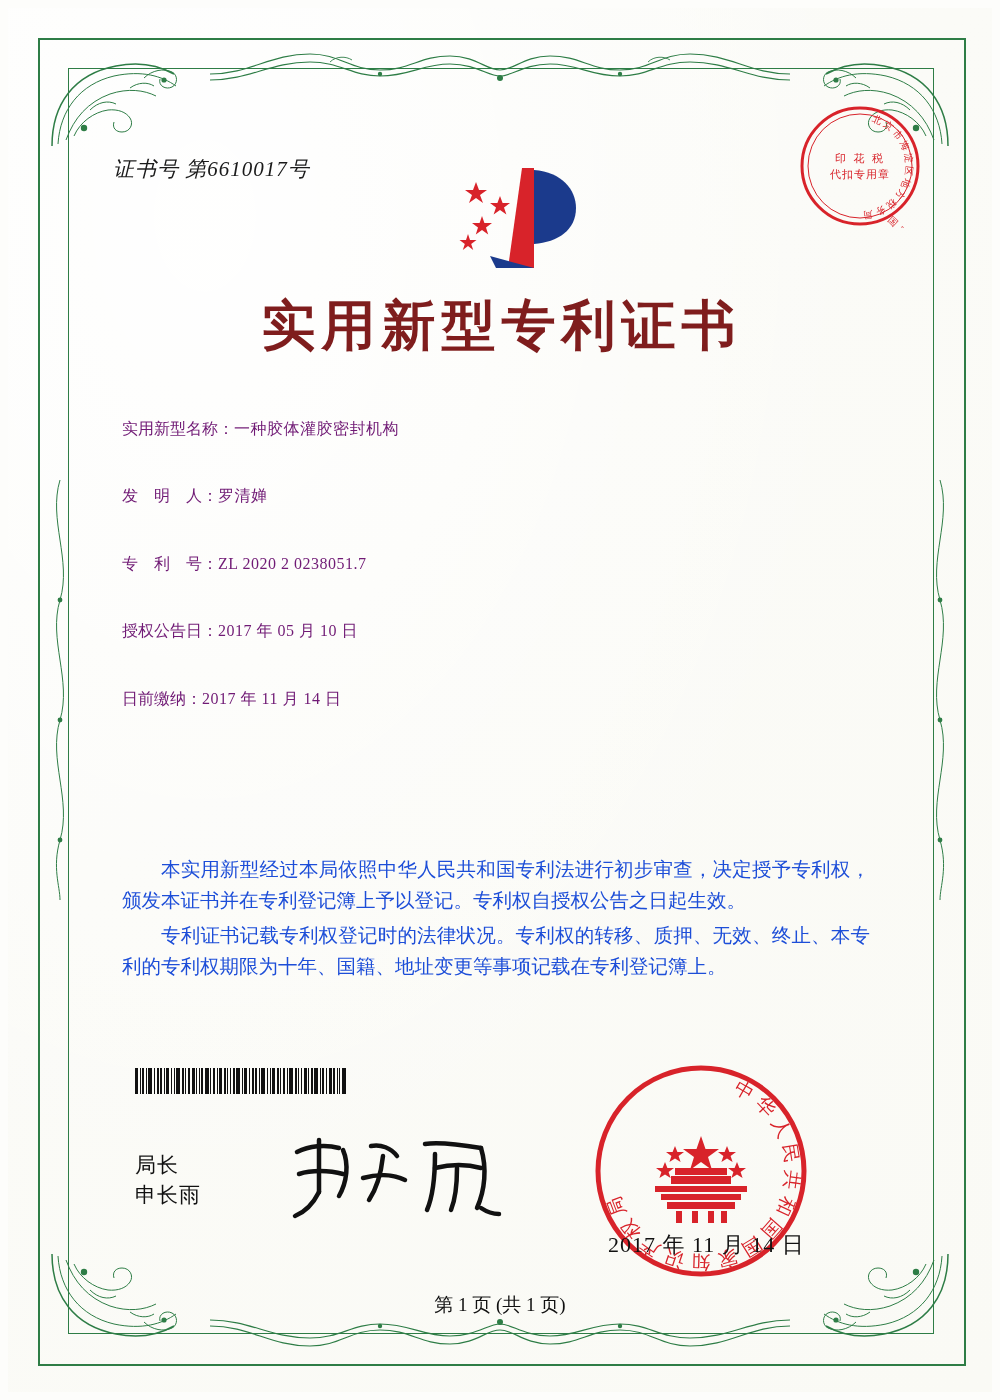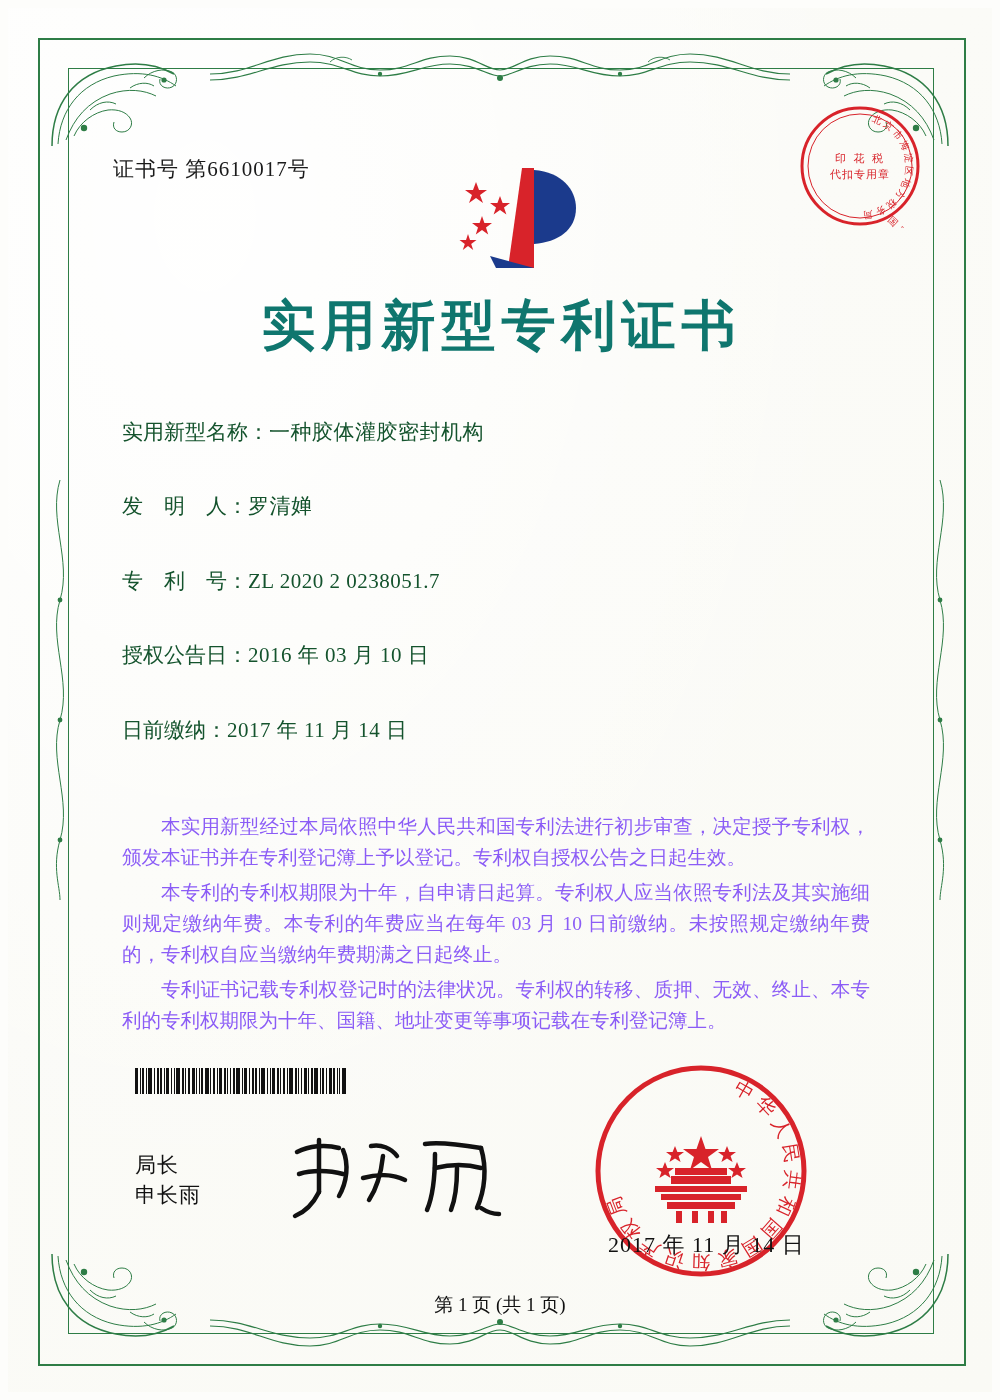--- a/index.html
+++ b/index.html
@@ -82,20 +82,21 @@
   .side-ornament.left  { left: 40px;  top: 480px; }
   .side-ornament.right { right: 40px; top: 480px; transform: scaleX(-1); }
 
   
   .cert-no {
     position: absolute;
     left: 113px; top: 155px;
     font-size: 21px;
     letter-spacing: 1px;
     color: #1a1a1a;
+    font-style: italic;
   }
 
   .logo {
     position: absolute;
     left: 430px; top: 160px;
     width: 160px; height: 115px;
   }
   .logo svg { width: 100%; height: 100%; }
 
   .tax-seal {
@@ -106,45 +107,45 @@
   .tax-seal svg { width: 100%; height: 100%; }
 
   .title {
     position: absolute;
     left: 3px; right: 0; top: 290px;
     text-align: center;
     font-family: "DejaVu Serif", "Liberation Serif", serif;
     font-size: 54px;
     font-weight: bold;
     letter-spacing: 6px;
-    color: #0f766e;
+    color: #7f1d1d;
   }
 
   .fields {
     position: absolute;
     left: 122px; top: 418px;
     width: 760px;
   }
   .field-row {
-    font-size: 21px;
+    font-size: 16px;
     line-height: 1.4;
     margin-bottom: 45px;
-    color: #14532d;
+    color: #701a75;
     white-space: nowrap;
   }
   .field-label { letter-spacing: 0px; }
   .field-value { letter-spacing: 0.5px; }
 
   .body-text {
     position: absolute;
-    left: 122px; top: 811px;
+    left: 122px; top: 854px;
     width: 748px;
     font-size: 19.5px;
     line-height: 31px;
-    color: #8b5cf6;
+    color: #1d4ed8;
     text-align: justify;
   }
   .body-text p {
     margin: 0 0 4px 0;
     text-indent: 2em;
   }
 
   .barcode {
     position: absolute;
     left: 135px; top: 1068px;
@@ -338,30 +339,29 @@
     <div class="field-row">
       <span class="field-label">实用新型名称：</span><span class="field-value">一种胶体灌胶密封机构</span>
     </div>
     <div class="field-row">
       <span class="field-label">发　明　人：</span><span class="field-value">罗清婵</span>
     </div>
     <div class="field-row">
       <span class="field-label">专　利　号：</span><span class="field-value">ZL 2020 2 0238051.7</span>
     </div>
     <div class="field-row">
-      <span class="field-label">授权公告日：</span><span class="field-value">2016 年 03 月 10 日</span>
+      <span class="field-label">授权公告日：</span><span class="field-value">2017 年 05 月 10 日</span>
     </div>
     <div class="field-row">
       <span class="field-label">日前缴纳：</span><span class="field-value">2017 年 11 月 14 日</span>
     </div>
   </div>
 
   <div class="body-text">
     <p>本实用新型经过本局依照中华人民共和国专利法进行初步审查，决定授予专利权，颁发本证书并在专利登记簿上予以登记。专利权自授权公告之日起生效。</p>
-    <p>本专利的专利权期限为十年，自申请日起算。专利权人应当依照专利法及其实施细则规定缴纳年费。本专利的年费应当在每年 03 月 10 日前缴纳。未按照规定缴纳年费的，专利权自应当缴纳年费期满之日起终止。</p>
     <p>专利证书记载专利权登记时的法律状况。专利权的转移、质押、无效、终止、本专利的专利权期限为十年、国籍、地址变更等事项记载在专利登记簿上。</p>
   </div>
 
   <div class="barcode" id="barcode">
       <i style="width: 3px;"></i>
       <i style="width: 1px;"></i>
       <i style="width: 2px;"></i>
       <i style="width: 1px;"></i>
       <i style="width: 4px;"></i>
       <i style="width: 1px;"></i>

